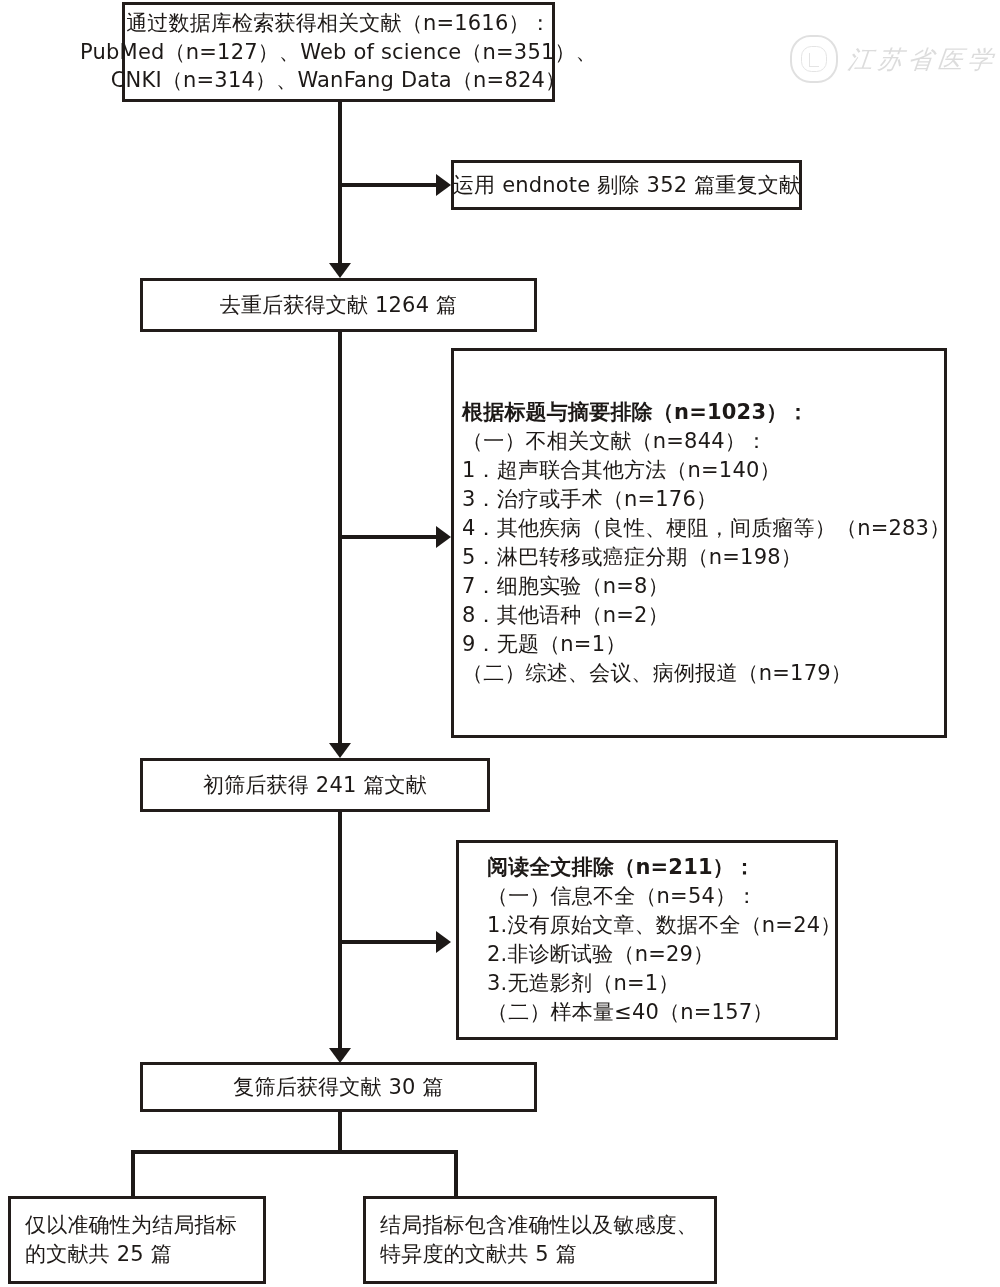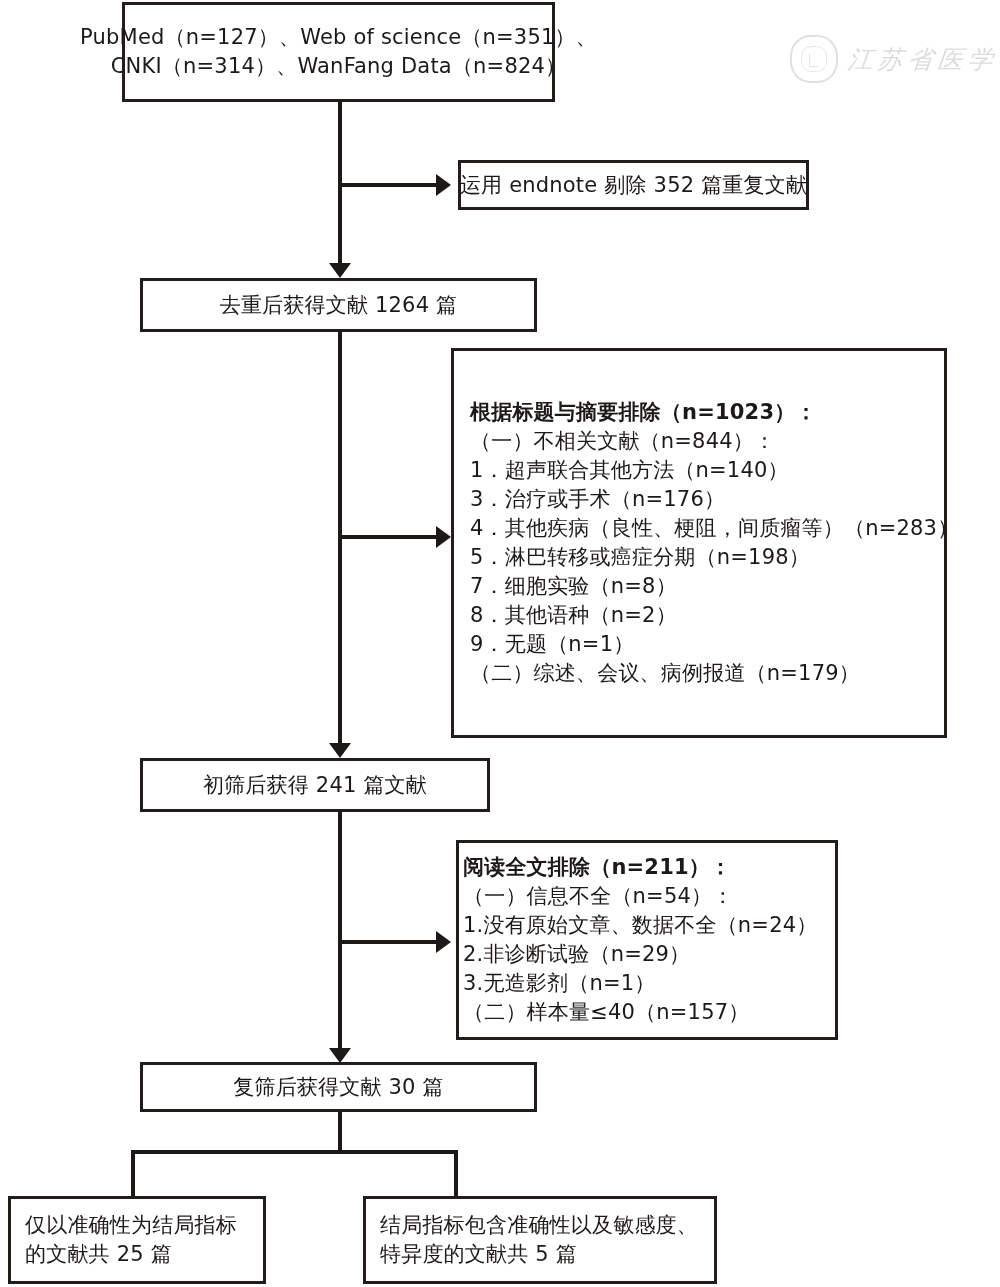--- a/index.html
+++ b/index.html
@@ -118,45 +118,46 @@
 <body>
 
 <div id="canvas">
 
   <div id="watermark">
     <div class="seal"></div>
     <div class="calli">江苏省医学会</div>
   </div>
 
   <div class="box center pad" style="left:122px; top:2px; width:433px; height:100px;">
+    <div class="line">通过数据库检索获得相关文献（n=1616）：</div>
     <div class="line">PubMed（n=127）、Web of science（n=351）、</div>
     <div class="line">CNKI（n=314）、WanFang Data（n=824）</div>
   </div>
 
   <div class="vline" style="left:338px; top:102px; height:170px;"></div>
   <div class="arrow-down" style="left:329px; top:263px;"></div>
 
   <div class="hline" style="left:338px; top:183px; width:100px;"></div>
   <div class="arrow-right" style="left:436px; top:174px;"></div>
 
-  <div class="box center pad" style="left:451px; top:160px; width:351px; height:50px;margin-left:7px;">
+  <div class="box center pad" style="left:451px; top:160px; width:351px; height:50px;">
     <div class="line">运用 endnote 剔除 352 篇重复文献</div>
   </div>
 
   <div class="box center pad" style="left:140px; top:278px; width:397px; height:54px;">
     <div class="line">去重后获得文献 1264 篇</div>
   </div>
 
   <div class="vline" style="left:338px; top:332px; height:415px;"></div>
   <div class="arrow-down" style="left:329px; top:743px;"></div>
 
   <div class="hline" style="left:338px; top:535px; width:100px;"></div>
   <div class="arrow-right" style="left:436px; top:526px;"></div>
 
-  <div class="box left pad" style="left:451px; top:348px; width:496px; height:390px; padding:10px 16px;">
+  <div class="box left pad" style="left:451px; top:348px; width:496px; height:390px; padding:10px 8px;">
     <div class="line bold">根据标题与摘要排除（n=1023）：</div>
     <div class="line">（一）不相关文献（n=844）：</div>
     <div class="line">1．超声联合其他方法（n=140）</div>
     <div class="line">3．治疗或手术（n=176）</div>
     <div class="line">4．其他疾病（良性、梗阻，间质瘤等）（n=283）</div>
     <div class="line">5．淋巴转移或癌症分期（n=198）</div>
     <div class="line">7．细胞实验（n=8）</div>
     <div class="line">8．其他语种（n=2）</div>
     <div class="line">9．无题（n=1）</div>
     <div class="line">（二）综述、会议、病例报道（n=179）</div>
@@ -165,21 +166,21 @@
   <div class="box center pad" style="left:140px; top:758px; width:350px; height:54px;">
     <div class="line">初筛后获得 241 篇文献</div>
   </div>
 
   <div class="vline" style="left:338px; top:812px; height:240px;"></div>
   <div class="arrow-down" style="left:329px; top:1048px;"></div>
 
   <div class="hline" style="left:338px; top:940px; width:100px;"></div>
   <div class="arrow-right" style="left:436px; top:931px;"></div>
 
-  <div class="box left pad" style="left:456px; top:840px; width:382px; height:200px; padding:9px 4px;">
+  <div class="box left pad" style="left:456px; top:840px; width:382px; height:200px; padding:9px 28px;">
     <div class="line bold">阅读全文排除（n=211）：</div>
     <div class="line">（一）信息不全（n=54）：</div>
     <div class="line">1.没有原始文章、数据不全（n=24）</div>
     <div class="line">2.非诊断试验（n=29）</div>
     <div class="line">3.无造影剂（n=1）</div>
     <div class="line">（二）样本量≤40（n=157）</div>
   </div>
 
   <div class="box center pad" style="left:140px; top:1062px; width:397px; height:50px;">
     <div class="line">复筛后获得文献 30 篇</div>

